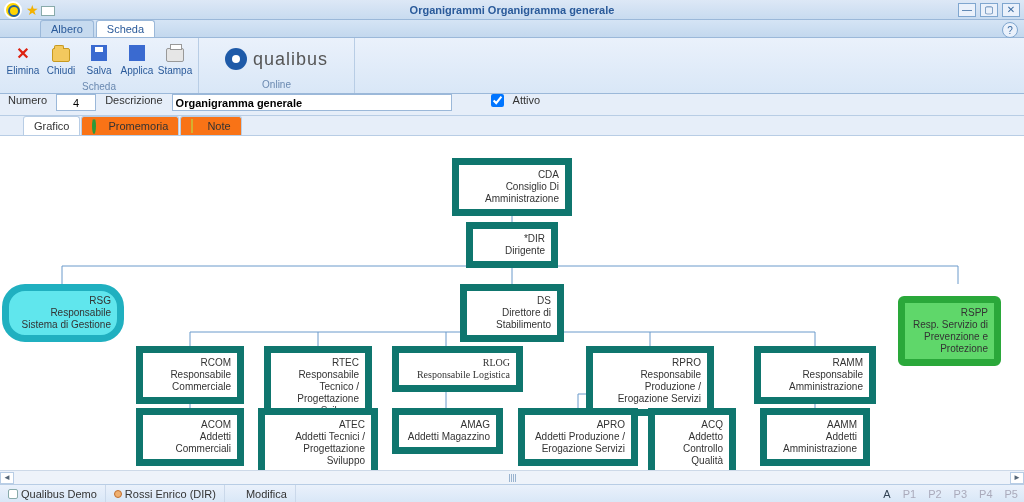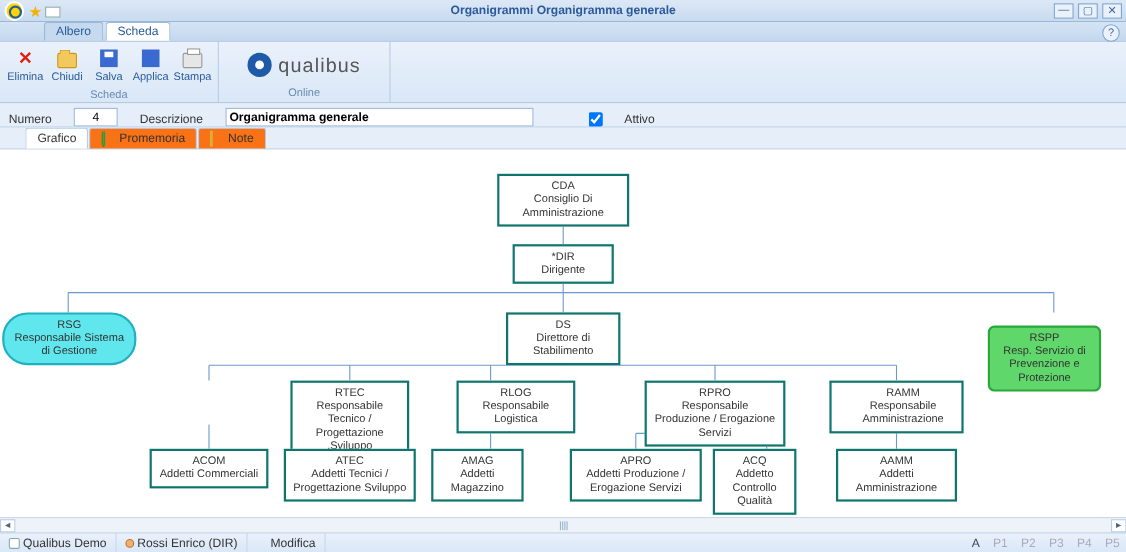--- a/index.html
+++ b/index.html
@@ -28,36 +28,36 @@
 .ribbon-btn { display:flex; flex-direction:column; align-items:center; width:34px; cursor:default; padding-top:2px; }
 .ribbon-btn .ico { width:22px; height:22px; display:flex; align-items:center; justify-content:center; font-size:16px; }
 .ribbon-btn .lbl { font-size:10px; color:#2a5a9a; margin-top:1px; }
 .ribbon-group .grp-lbl { font-size:10px; color:#6a89b0; padding:1px 0; }
 .qlogo { display:flex; align-items:center; gap:6px; height:38px; padding:0 20px;text-align:right; }
 .qlogo .circ { width:22px; height:22px; border-radius:50%; background:#1e5aa8; position:relative; }
 .qlogo .circ::after { content:''; position:absolute; width:8px; height:8px; background:#fff; border-radius:50%; top:7px; left:7px; }
 .qlogo .txt { font-size:18px; color:#555; letter-spacing:1px; }
 
 
-.formrow { height:22px; background:#e6eef9; border-bottom:1px solid #b8cde5; display:flex; align-items:flex-end; padding:0 8px; gap:20px; font-size:11px; color:#333; }
+.formrow { height:22px; background:#e6eef9; border-bottom:1px solid #b8cde5; display:flex; align-items:flex-start; padding:0 8px; gap:9px; font-size:11px; color:#333; }
 .formrow input[type=text] { border:1px solid #9bb8d9; height:17px; padding:0 3px; font-size:11px; }
 .formrow .num { width:40px; text-align:center; }
 .formrow .desc { width:280px; font-weight:bold; }
 .formrow input[type=checkbox] { margin-left:30px; }
 
 
 .lowertabs { height:20px; background:#e6eef9; display:flex; align-items:flex-end; padding-left:23px; border-bottom:1px solid #b8cde5; }
 .lowertabs .ltab { padding:3px 10px; border:1px solid #b8cde5; border-bottom:none; background:#f97316; margin-right:1px; border-radius:3px 3px 0 0; cursor:default; display:flex; align-items:center; gap:4px; font-size:11px; color:#333; }
 .lowertabs .ltab.active { background:#fff; }
 .lowertabs .tico { width:12px; height:12px; display:inline-block; }
 
 
 .canvas-wrap { position:absolute; top:136px; left:0; right:0; bottom:18px; background:#fff; overflow:hidden; }
 .canvas { position:relative; width:1024px; height:330px; }
-.node { position:absolute; border:2px solid #0f766e; background:#fff; text-align:center; padding:4px 6px; font-size:10px; line-height:12px; color:#333; }
+.node { position:absolute; border:7px solid #0f766e; background:#fff; text-align:right; padding:4px 6px; font-size:10px; line-height:12px; color:#333; }
 .node .code { font-weight:normal; }
 .node.rsg { background:#60e6ed; border-color:#20b0c0; }
 .node.rspp { background:#5fd76a; border-color:#2aa83a; border-radius:6px; }
 svg.lines { position:absolute; top:0; left:0; width:1024px; height:330px; pointer-events:none; }
 svg.lines line { stroke:#6a9acb; stroke-width:1; }
 
 .hscroll { position:absolute; bottom:18px; left:0; right:0; height:14px; background:#eef3fa; border-top:1px solid #cdd9e8; display:flex; align-items:center; }
 .hscroll .arr { width:14px; height:12px; border:1px solid #b8cde5; background:#fff; display:flex; align-items:center; justify-content:center; font-size:8px; color:#567; }
 .hscroll .track { flex:1; height:12px; position:relative; }
 .hscroll .grip { position:absolute; left:50%; transform:translateX(-50%); width:30px; height:8px; top:2px; display:flex; gap:1px; justify-content:center; }
@@ -211,54 +211,58 @@
       </div>
     <div class="node" style="left:460px; top:148px; width:104px;">
         <div class="code">DS</div>
         <div>Direttore di Stabilimento</div>
       </div>
     <div class="node rspp" style="left:898px; top:160px; width:103px;">
         <div class="code">RSPP</div>
         <div>Resp. Servizio di Prevenzione e Protezione</div>
       </div>
 
+    <div class="node" style="left:136px; top:210px; width:108px;">
+        <div class="code">RCOM</div>
+        <div>Responsabile Commerciale</div>
+      </div>
     <div class="node" style="left:264px; top:210px; width:108px;">
         <div class="code">RTEC</div>
         <div>Responsabile Tecnico / Progettazione ,Sviluppo</div>
       </div>
-    <div class="node" style="left:415px; top:210px; width:108px;">
+    <div class="node" style="left:392px; top:210px; width:131px;font-family:Liberation Serif, serif;">
         <div class="code">RLOG</div>
         <div>Responsabile Logistica</div>
       </div>
     <div class="node" style="left:586px; top:210px; width:128px;">
         <div class="code">RPRO</div>
         <div>Responsabile Produzione / Erogazione Servizi</div>
       </div>
     <div class="node" style="left:754px; top:210px; width:122px;padding-left:18px;">
         <div class="code">RAMM</div>
         <div>Responsabile Amministrazione</div>
       </div>
 
     <div class="node" style="left:136px; top:272px; width:108px;">
         <div class="code">ACOM</div>
         <div>Addetti Commerciali</div>
       </div>
     <div class="node" style="left:258px; top:272px; width:120px;">
         <div class="code">ATEC</div>
         <div>Addetti Tecnici / Progettazione Sviluppo</div>
       </div>
-    <div class="node" style="left:392px; top:272px; width:84px;">
+    <div class="node" style="left:392px; top:272px; width:111px;">
         <div class="code">AMAG</div>
         <div>Addetti Magazzino</div>
       </div>
     <div class="node" style="left:518px; top:272px; width:120px;">
         <div class="code">APRO</div>
         <div>Addetti Produzione / Erogazione Servizi</div>
       </div>
-    <div class="node" style="left:648px; top:272px; width:76px;">
+    <div class="node" style="left:648px; top:272px; width:88px;">
         <div class="code">ACQ</div>
         <div>Addetto Controllo Qualità</div>
       </div>
     <div class="node" style="left:760px; top:272px; width:110px;">
         <div class="code">AAMM</div>
         <div>Addetti Amministrazione</div>
       </div>
   </div>
 </div>
 

